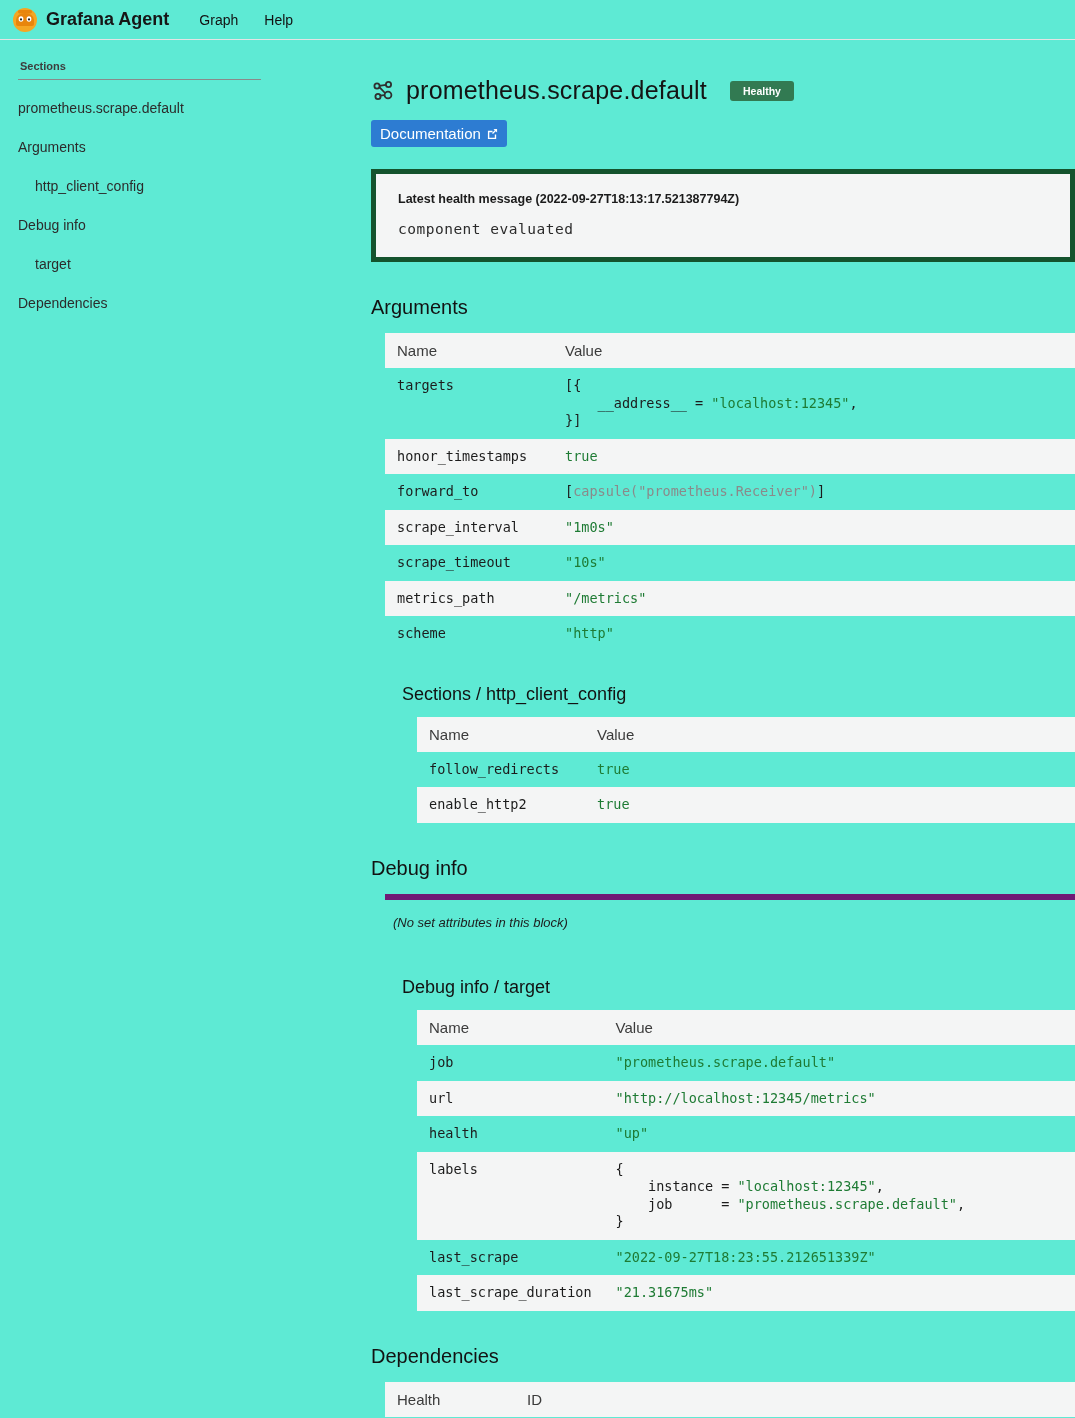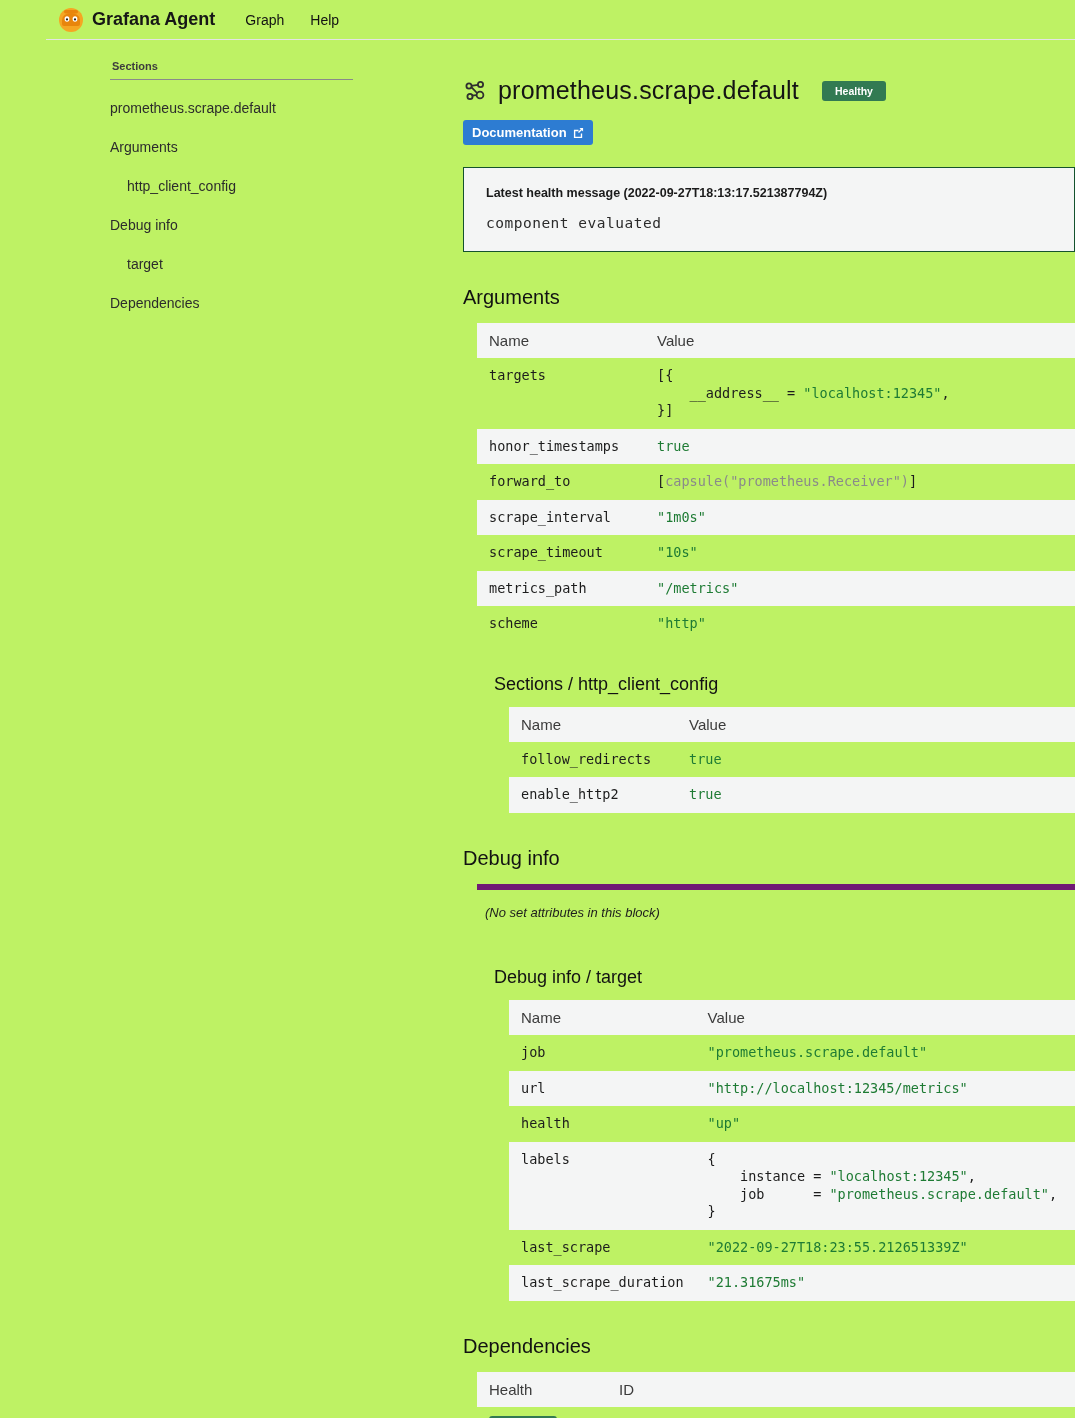--- a/index.html
+++ b/index.html
@@ -1,45 +1,45 @@
 <!DOCTYPE html>
 <html><head>
 <meta charset="utf-8">
 <style>
   * { box-sizing: border-box; }
   html,body { margin:0; padding:0; background:#fff; }
   body { font-family:"Liberation Sans", sans-serif; color:#1f1f1f; }
-  .viewport { width:1075px; height:1418px; overflow:hidden; position:relative; background:#bef264;padding-left:46px; }
+  .viewport { width:1075px; height:1418px; overflow:hidden; position:relative; background:#5eead4; }
 
   
   .topbar { display:flex; align-items:center; height:40px; border-bottom:1px solid #e4e4e4; padding:0 12px; }
   .logo { width:26px; height:26px; margin-right:8px; flex:0 0 auto; }
   .brand { font-size:18px; font-weight:700; color:#161616; margin-right:30px; }
   .nav-item { font-size:14px; color:#121212; margin-right:26px; cursor:pointer; }
 
   .layout { display:flex; align-items:flex-start; }
 
   
-  .sidebar { width:280px; min-width:280px; padding:14px 10px 0 18px;margin-left:46px; }
+  .sidebar { width:280px; min-width:280px; padding:14px 10px 0 18px; }
   .sections-label { font-size:11px; font-weight:700; color:#3d3d3d; padding:6px 0 7px 2px; border-bottom:1px solid #8a8a8a; width:243px; }
   .side-list { list-style:none; margin:20px 0 0; padding:0; }
   .side-list li { font-size:14px; color:#2c2c2c; margin-bottom:23px; cursor:pointer; }
   .side-list li.indent-1 { padding-left:17px; }
 
   
   .main { flex:1; padding:36px 0 0 91px; }
   .title-row { display:flex; align-items:center; gap:11px; }
   .component-icon { width:24px; height:24px; color:#2f2f2f; flex:0 0 auto; }
   h1.page-title { font-size:25px; font-weight:500; color:#141414; margin:0; letter-spacing:.2px; }
   .health-pill { background:#327a52; color:#fff; font-size:10.5px; font-weight:700; padding:4px 13px; border-radius:3px; margin-left:12px; }
 
-  .doc-btn { display:inline-flex; align-items:center; gap:6px; background:#2d7cd2; color:#fff; font-size:13px; font-weight:700; padding:5px 9px; border-radius:3px; border:none; margin-top:15px; cursor:pointer;justify-content:space-between; }
+  .doc-btn { display:inline-flex; align-items:center; gap:6px; background:#2d7cd2; color:#fff; font-size:15px; font-weight:400; padding:5px 9px; border-radius:3px; border:none; margin-top:15px; cursor:pointer;justify-content:space-between; }
   .doc-btn svg { width:11px; height:11px; }
 
-  .health-box { background:#f4f5f5; border:1px solid #14532d; margin-top:22px; padding:18px 22px 20px; }
+  .health-box { background:#f4f5f5; border:5px solid #14532d; margin-top:22px; padding:18px 22px 20px; }
   .health-label { font-size:12.5px; font-weight:700; color:#1b1b1b; }
   .health-msg { font-family:"DejaVu Sans Mono", monospace; font-size:14.5px; color:#2b2b2b; margin-top:15px; letter-spacing:.5px; }
 
   h2.section-h { font-size:20px; font-weight:500; color:#121212; margin:34px 0 14px; }
   h3.sub-h { font-size:18px; font-weight:500; color:#121212; margin:32px 0 12px 31px; }
 
   table.tbl { border-collapse:collapse; width:calc(100% - 14px); margin-left:14px; }
   table.tbl.sub { width:calc(100% - 46px); margin-left:46px; }
   .tbl th { text-align:left; background:#f4f5f5; font-weight:400; color:#3b3b3b; font-size:15px; padding:9px 12px; }
   .tbl th.name-col { width:168px; }

